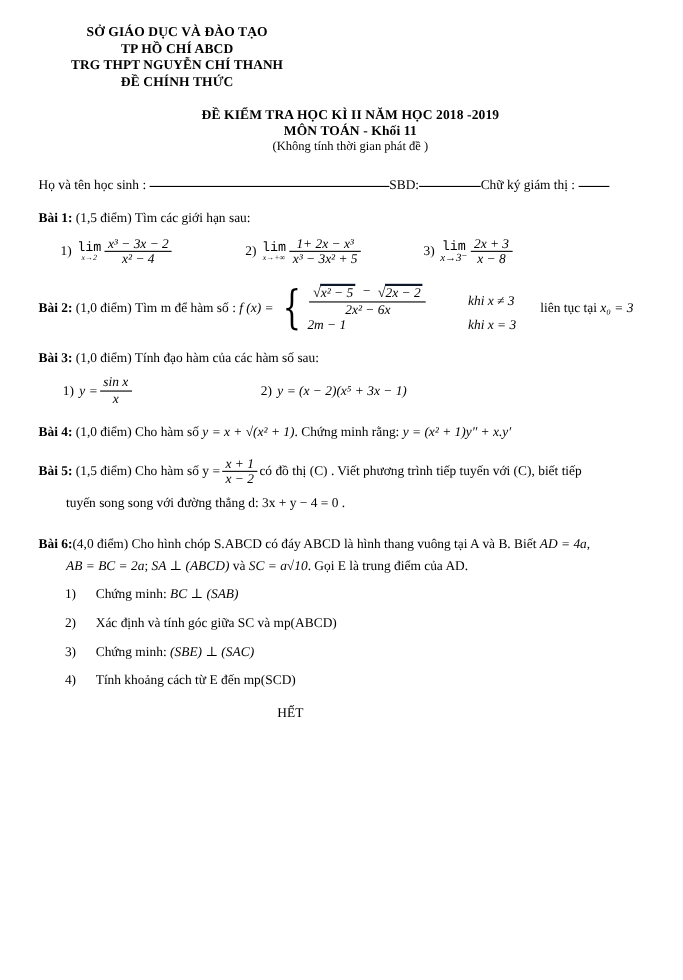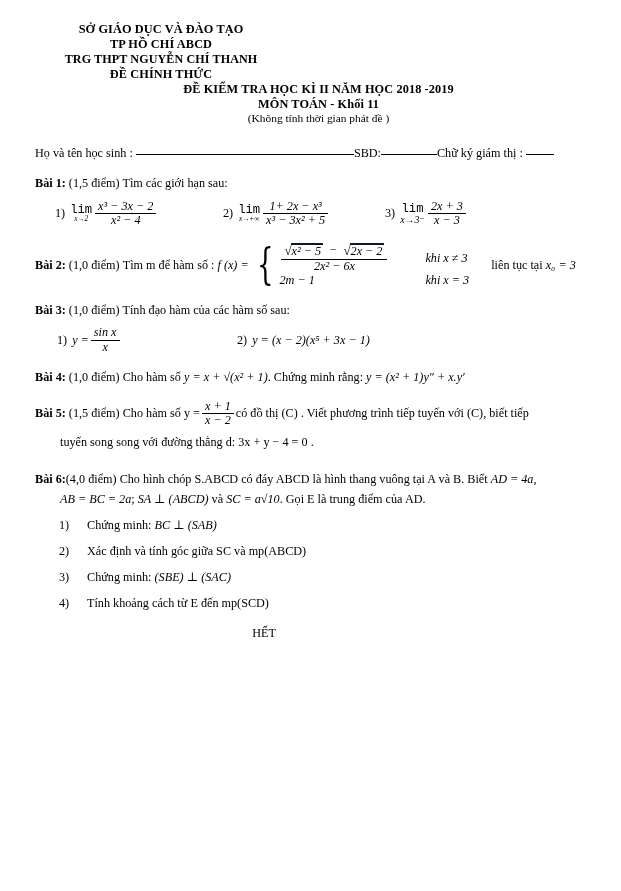--- a/index.html
+++ b/index.html
@@ -35,20 +35,21 @@
   }
   .hdr-col-left {
     width: 262px;
     text-align: center;
     line-height: 1.22;
   }
   .hdr-col-right {
     flex: 1;
     text-align: center;
     line-height: 1.22;
+    margin-top: 15px;
   }
   .hdr-bold {
     font-weight: bold;
     font-size: 12.3px;
     letter-spacing: .1px;
     white-space: nowrap;
   }
   .hdr-bold.wide {
     font-size: 12.1px;
   }
@@ -291,21 +292,21 @@
         </div>
 
         <div class="limit-item li-3">
           <span class="item-num">3)</span>
           <span class="limop big">
             <span class="lim-main">lim</span>
             <span class="lim-sub mathi">x→3⁻</span>
           </span>
           <span class="frac mathi">
             <span class="num">2x + 3</span>
-            <span class="den">x − 3</span>
+            <span class="den">x − 8</span>
           </span>
         </div>
 
       </div>
     </div>
 
     <div class="q-block">
       <div class="b2-row">
         <span class="q-label">Bài 2:</span>&nbsp;<span>(1,0 điểm)</span>&nbsp;<span>Tìm m để hàm số :</span>&nbsp;<span class="mathi">f (x) =</span>
 

